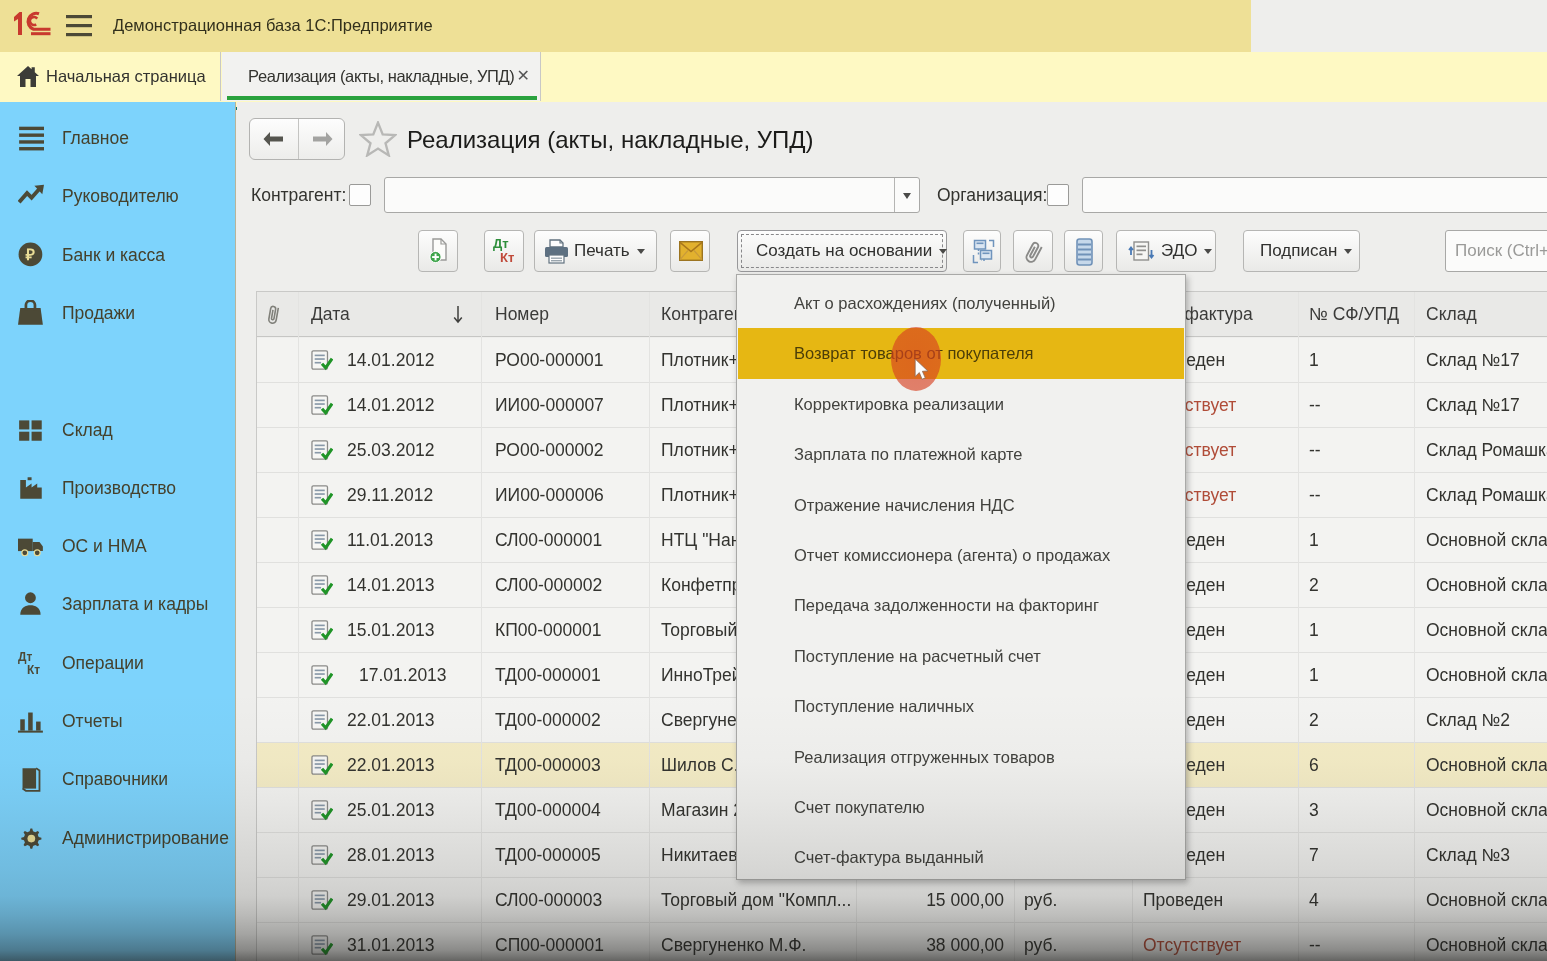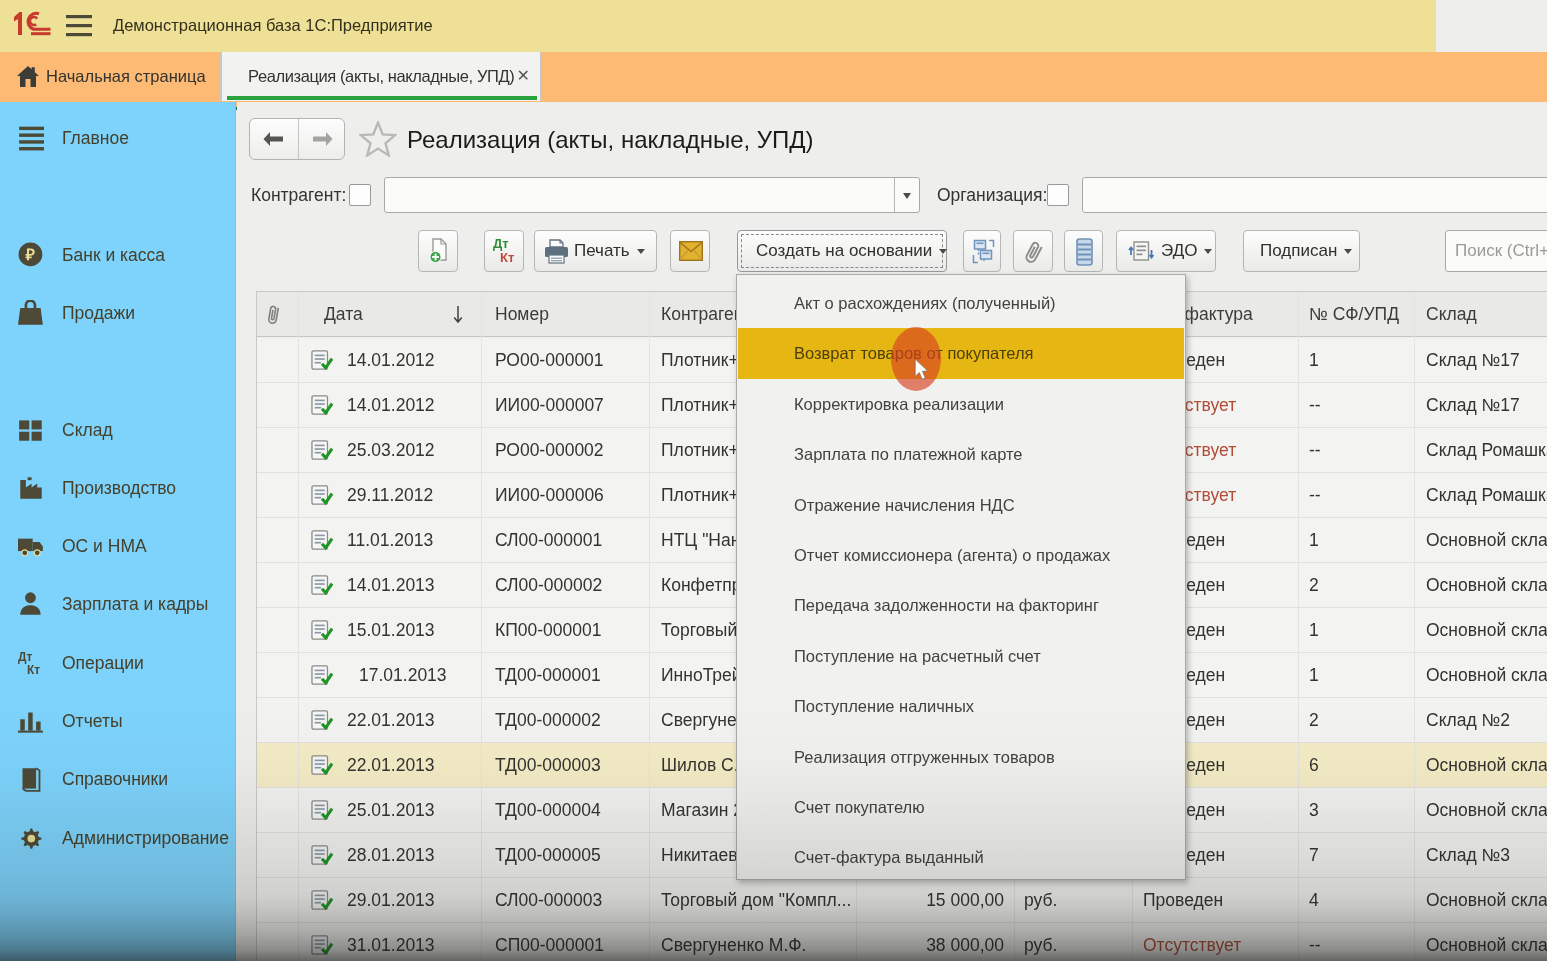--- a/index.html
+++ b/index.html
@@ -1,25 +1,25 @@
 <!DOCTYPE html>
 <html><head>
 <meta charset="utf-8">
 <style>
 * { margin:0; padding:0; box-sizing:border-box; }
 html,body { width:1547px; height:961px; overflow:hidden; font-family:"Liberation Sans", sans-serif; }
 body { position:relative; background:#eeeeec; }
 .abs { position:absolute; }
 
 
-#topbar { position:absolute; left:0; top:0; width:1436px; height:52px; background:#eee096; }
+#topbar { position:absolute; left:0; top:0; width:1251px; height:52px; background:#eee096; }
 #topbar .title { position:absolute; left:113px; top:0; height:52px; line-height:50px; font-size:16.5px; color:#32301c; }
 
 
-#tabbar { position:absolute; left:0; top:52px; width:1547px; height:58px; background:#fdba74; border-bottom:3px solid #0f766e; }
+#tabbar { position:absolute; left:0; top:52px; width:1547px; height:58px; background:#fef9c3; border-bottom:3px solid #0f766e; }
 #tab1 { position:absolute; left:0; top:0; width:221px; height:49px; border-right:1px solid #c8c8c6; }
 #tab1 .txt { position:absolute; left:46px; top:0; height:49px; line-height:48px; font-size:16.5px; color:#33332f; }
 #tab2 { position:absolute; left:222px; top:0; width:319px; height:49px; background:#f2f2f0; border-right:1px solid #c8c8c6; }
 #tab2 .txt { position:absolute; left:26px; top:0; height:49px; line-height:48px; font-size:16.5px; letter-spacing:-0.4px; color:#33332f; }
 #tab2 .close { position:absolute; right:10px; top:0; height:49px; line-height:48px; font-size:16px; color:#555; }
 #tab2 .green { position:absolute; left:5px; right:3px; bottom:1px; height:4px; background:#2aa23e; }
 
 
 #sidebar { position:absolute; left:0; top:102px; width:236px; height:859px; background:#7dd3fc; border-right:1px solid #b8b49a; }
 .sbitem { position:absolute; left:0; width:236px; height:58px; }
@@ -108,20 +108,27 @@
 <div id="sidebar">
     <div class="sbitem" style="top:7px">
       <svg class="ic" viewBox="0 0 23 23" width="26" height="26">
         <rect x="1" y="1.5" width="22" height="3" fill="#4c4936"></rect>
         <rect x="1" y="7.5" width="22" height="3" fill="#4c4936"></rect>
         <rect x="1" y="13.5" width="22" height="3" fill="#4c4936"></rect>
         <rect x="1" y="19.5" width="22" height="3" fill="#4c4936"></rect>
       </svg>
       <div class="tx">Главное</div>
     </div>
+    <div class="sbitem" style="top:65.3px">
+      <svg class="ic" viewBox="0 0 23 23" width="26" height="26">
+        <path d="M1 17 L8 9 L12 13 L20 4" fill="none" stroke="#4c4936" stroke-width="3.4"></path>
+        <path d="M14.5 2.5 L23 1.5 L21.5 10 Z" fill="#4c4936"></path>
+      </svg>
+      <div class="tx">Руководителю</div>
+    </div>
     <div class="sbitem" style="top:123.6px">
       <svg class="ic" viewBox="0 0 23 23" width="26" height="26">
         <circle cx="11" cy="11" r="10.5" fill="#4c4936"></circle>
         <text x="11" y="16" font-size="14" font-weight="bold" fill="#eadd96" text-anchor="middle" font-family="Liberation Sans">₽</text>
       </svg>
       <div class="tx">Банк и касса</div>
     </div>
     <div class="sbitem" style="top:181.89999999999998px">
       <svg class="ic" viewBox="0 0 23 23" width="26" height="26">
         <path d="M2 7 L20 7 L22 22 L0 22 Z" fill="#4c4936"></path>
@@ -294,21 +301,21 @@
     <div style="margin-left:9px;height:40px;line-height:40px;font-size:17px;color:#9a9a98;">Поиск (Ctrl+F)</div>
   </div>
 
   <div id="tbl">
       <div id="thead">
         <svg class="abs" style="left:8px;top:11px" width="17" height="24" viewBox="0 0 17 24">
           <g transform="rotate(10 8 12)">
             <path d="M12 4 L12 16.5 A3.7 3.7 0 0 1 4.6 16.5 L4.6 6 A2.5 2.5 0 0 1 9.6 6 L9.6 15.5 A1.25 1.25 0 0 1 7.1 15.5 L7.1 7" fill="none" stroke="#80807a" stroke-width="1.6"></path>
           </g>
         </svg>
-        <div class="th" style="left:67px;text-align:right;">Дата</div>
+        <div class="th" style="left:54px;text-align:right;">Дата</div>
         <svg class="abs" style="left:195px;top:13px" width="12" height="19" viewBox="0 0 12 19">
           <path d="M6 1 L6 16 M2.2 12.5 L6 17 L9.8 12.5" fill="none" stroke="#40403e" stroke-width="1.5"></path>
         </svg>
         <div class="th" style="left:238px;">Номер</div>
         <div class="th" style="left:404px;">Контрагент</div>
         <div class="th" style="left:640px;">Сумма</div>
         <div class="th" style="left:767px;">Валюта</div>
         <div class="th" style="left:883px;">Счет-фактура</div>
         <div class="th" style="left:1052px;">№ СФ/УПД</div>
         <div class="th" style="left:1169px;">Склад</div>

